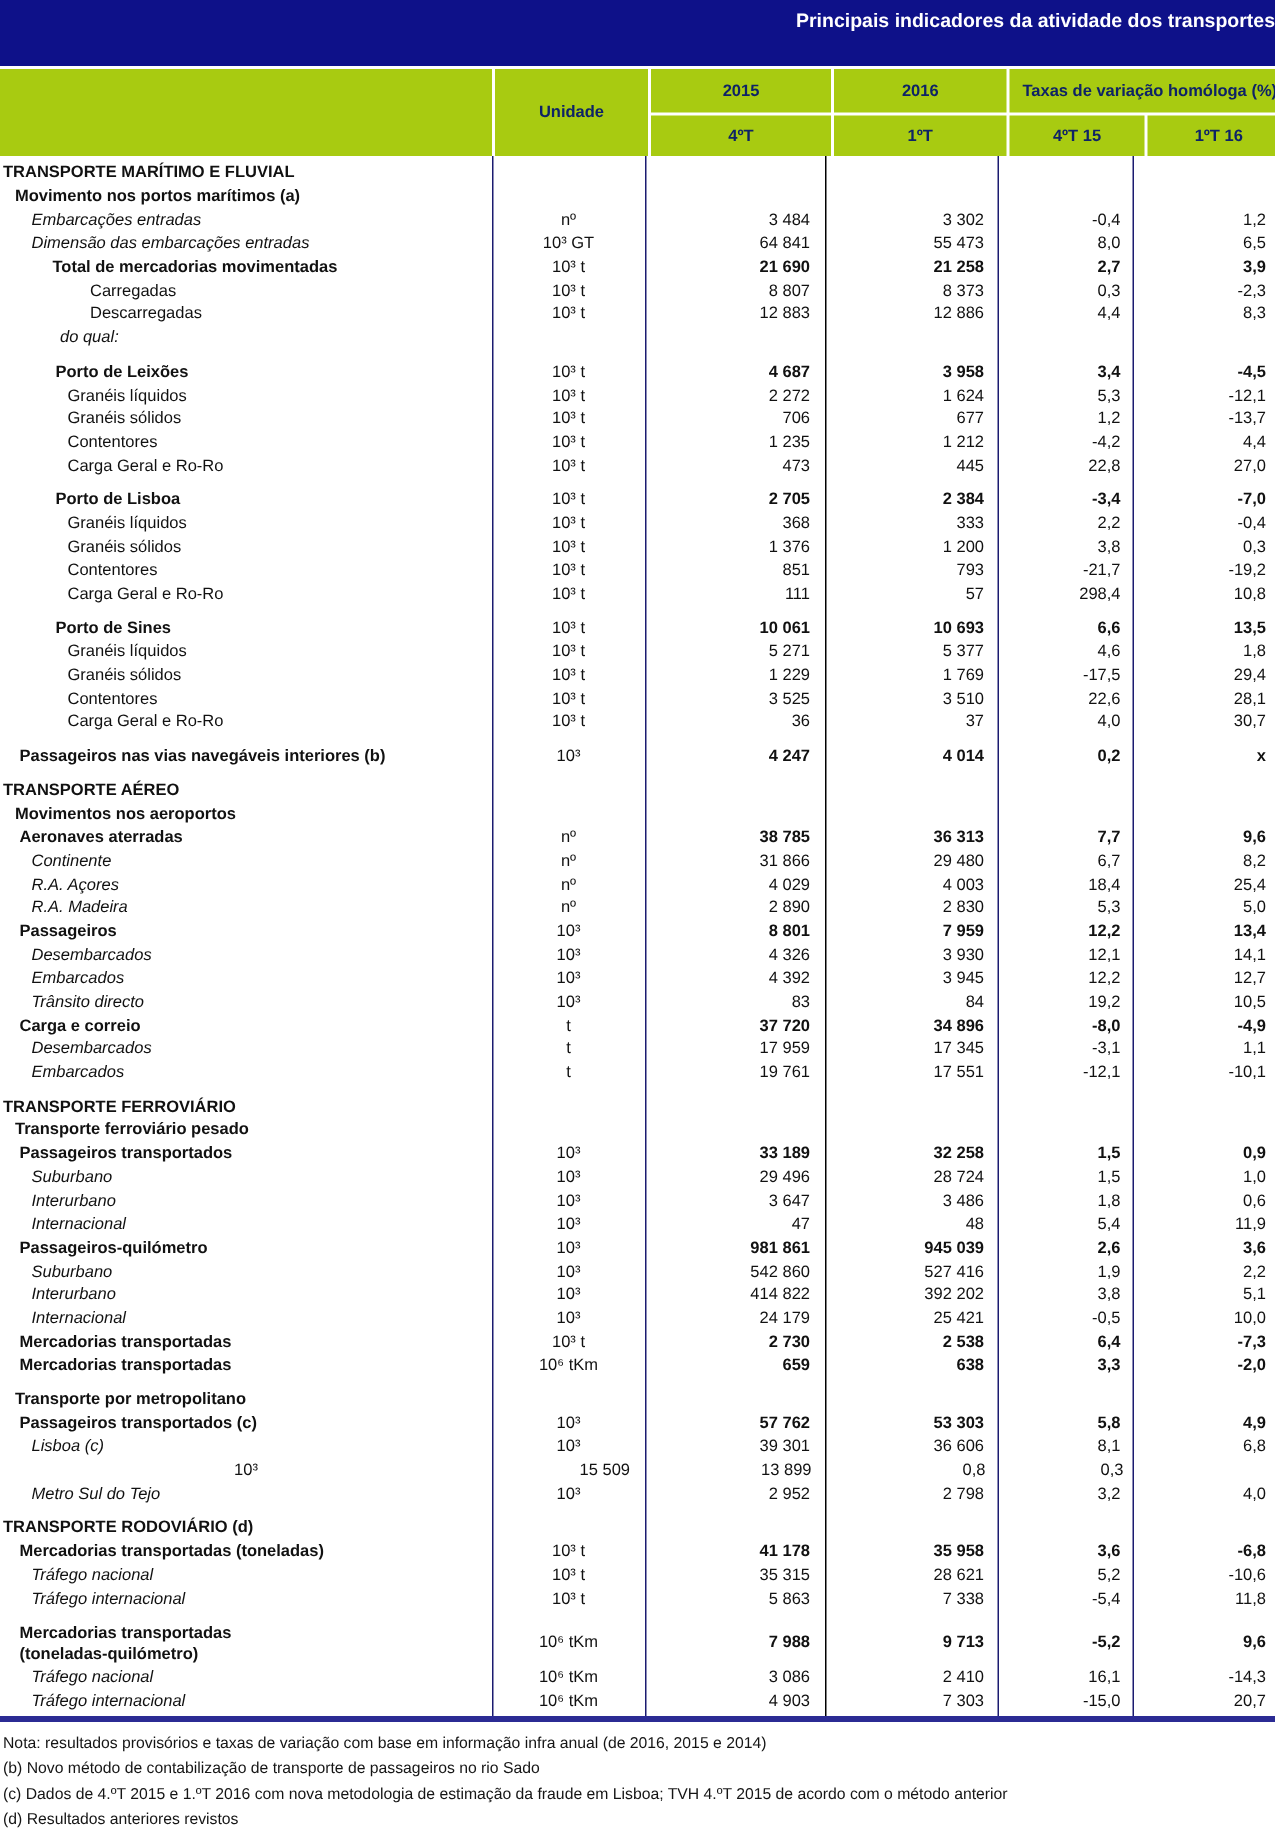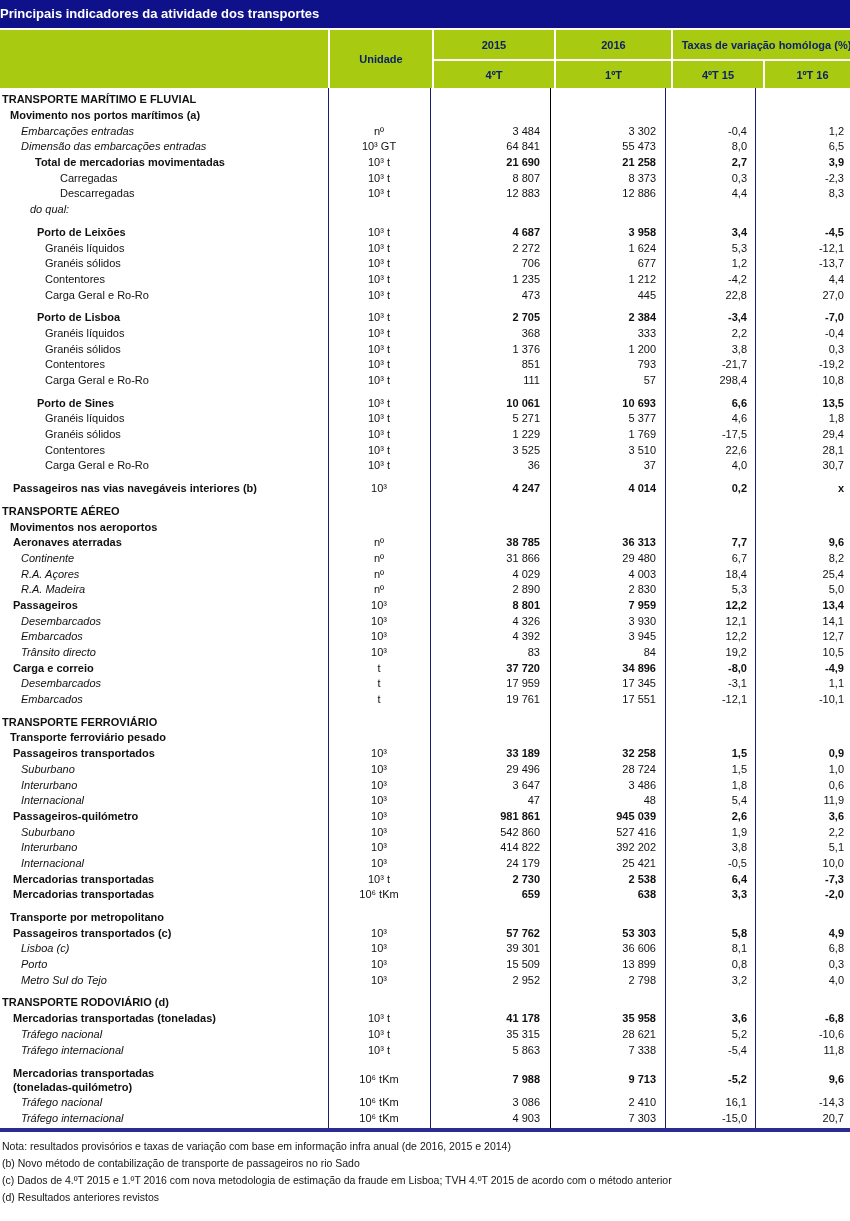--- a/index.html
+++ b/index.html
@@ -8,22 +8,22 @@
     --header-text:#0e2366;
     --grid-line:#1b1b70;
     --rule:#2b2b94;
     --text:#111111;
   }
   *{margin:0;padding:0;box-sizing:border-box;}
   html,body{background:#ffffff;}
   body{font-family:"Liberation Sans","DejaVu Sans",sans-serif;color:var(--text);}
   .page{width:850px;height:1221px;background:#ffffff;overflow:hidden;position:relative;}
 
-  .title-bar{height:28px;background:var(--title-bar);color:#ffffff;
-    font-size:13px;font-weight:bold;text-align:left;line-height:28px;}
+  .title-bar{height:44px;background:var(--title-bar);color:#ffffff;
+    font-size:13px;font-weight:bold;text-align:right;line-height:28px;}
 
   .ghead{margin-top:2px;display:grid;
     grid-template-columns:328px 102px 120px 115px 90px 95px;
     grid-template-rows:29px 27px;gap:2px;background:#ffffff;}
   .ghead .cell{background:var(--header-bg);color:var(--header-text);
     font-size:11px;font-weight:bold;display:flex;align-items:center;justify-content:center;}
   .gh-blank{grid-column:1;grid-row:1/3;}
   .gh-unidade{grid-column:2;grid-row:1/3;}
   .gh-2015{grid-column:3;grid-row:1;}
   .gh-2016{grid-column:4;grid-row:1;}
@@ -47,21 +47,21 @@
   .c-t4{text-align:right;padding-right:8px;}
   .c-t1{text-align:right;padding-right:6px;}
   .row.b .c-label,.row.b .c-v2015,.row.b .c-v2016,.row.b .c-t4,.row.b .c-t1{font-weight:bold;}
 
   .k-section .c-label{padding-left:2px;font-weight:bold;}
   .k-subsection .c-label{padding-left:10px;font-weight:bold;}
   .k-boldrow .c-label{padding-left:13px;}
   .k-total .c-label{padding-left:35px;}
   .k-item .c-label{padding-left:21px;font-style:italic;}
   .k-deep .c-label{padding-left:60px;}
-  .k-note .c-label{padding-left:30px;font-style:italic;}
+  .k-note .c-label{padding-left:40px;font-style:italic;}
   .k-port .c-label{padding-left:37px;}
   .k-portitem .c-label{padding-left:45px;}
   .k-bold2{height:30px;}
   .k-bold2 .c-label{padding-left:13px;white-space:pre-line;line-height:14px;}
 
   .rule{height:4px;background:var(--rule);}
   .footnotes{padding:6px 4px 0 2px;font-size:10.5px;line-height:17px;color:#151515;}
 </style>
 </head>
 <body>
@@ -500,21 +500,20 @@
       </div>
       <div class="row k-item">
         <div class="c-label">Lisboa (c)</div>
         <div class="c-unit">10³</div>
         <div class="c-v2015">39 301</div>
         <div class="c-v2016">36 606</div>
         <div class="c-t4">8,1</div>
         <div class="c-t1">6,8</div>
       </div>
       <div class="row k-item">
-        <div class="c-label">Porto</div>
         <div class="c-unit">10³</div>
         <div class="c-v2015">15 509</div>
         <div class="c-v2016">13 899</div>
         <div class="c-t4">0,8</div>
         <div class="c-t1">0,3</div>
       </div>
       <div class="row k-item">
         <div class="c-label">Metro Sul do Tejo</div>
         <div class="c-unit">10³</div>
         <div class="c-v2015">2 952</div>

